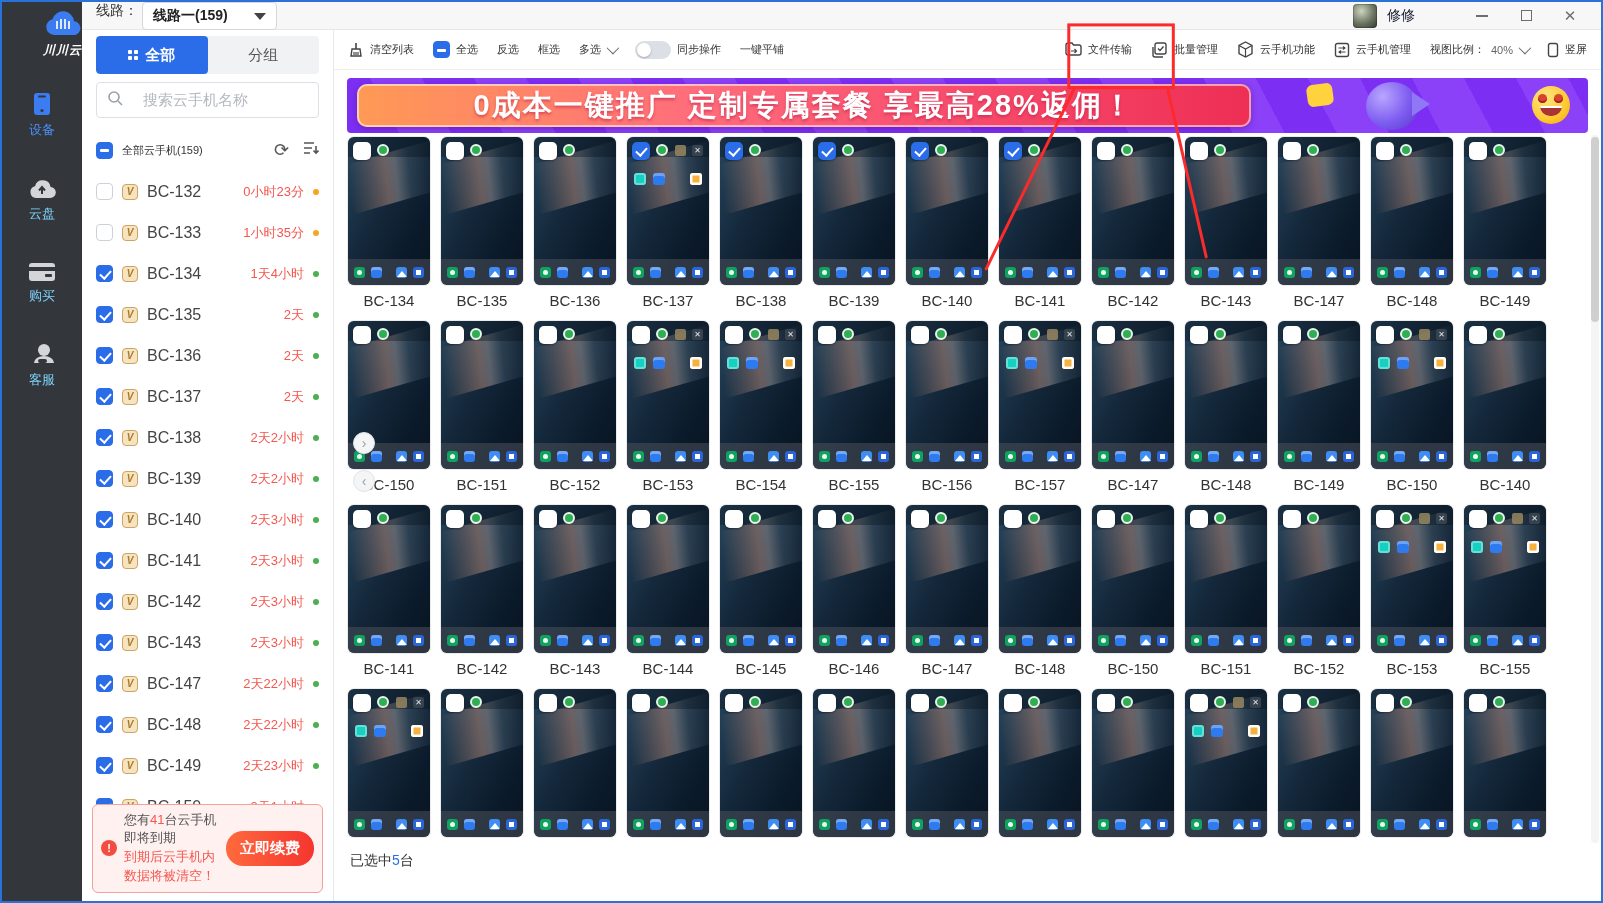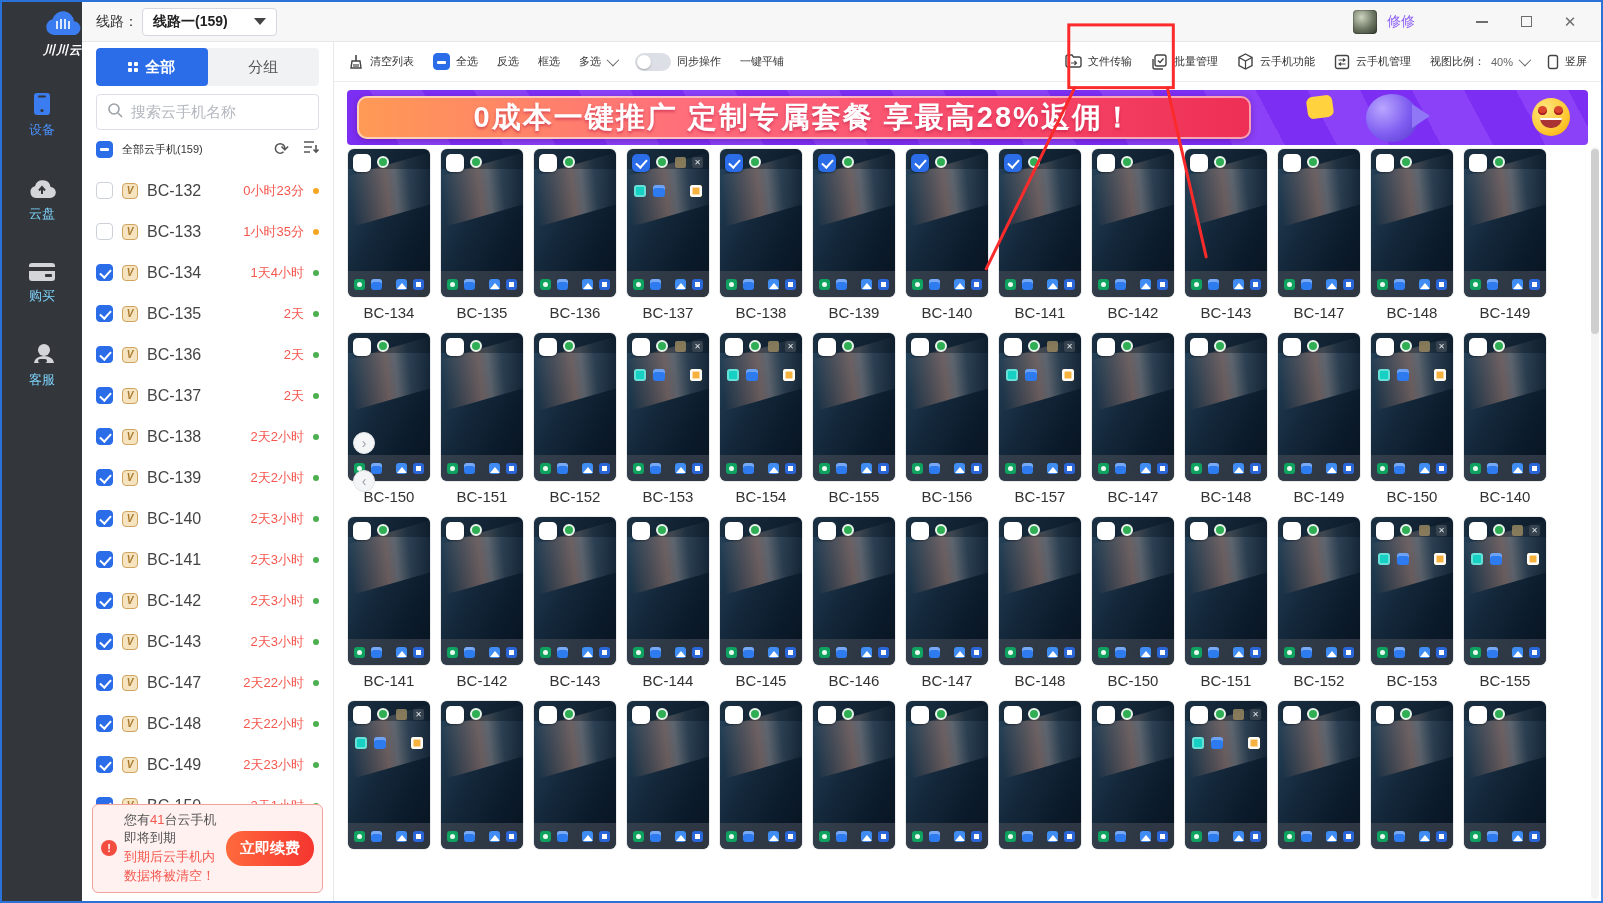--- a/index.html
+++ b/index.html
@@ -9,42 +9,42 @@
   
   .rail{width:80px;background:#33373c;display:flex;flex-direction:column;align-items:flex-end;flex:none}
   .logo{margin-top:8px;display:flex;flex-direction:column;align-items:center}
   .logo-text{color:#fff;font-size:12px;font-weight:bold;font-style:italic;margin-top:2px;letter-spacing:1px}
   .rail-item{margin-top:26px;display:flex;flex-direction:column;align-items:center;gap:4px;color:#7dd3fc;font-size:13px;cursor:pointer;width:100%;padding:6px 0}
   .rail-item.active{color:#4a8df5}
   .rail-item svg{display:block}
 
   
   .content{flex:1;display:flex;flex-direction:column;min-width:0}
-  .titlebar{height:40px;background:#f7f7f8;border-bottom:1px solid #e7e7e7;display:flex;align-items:center;padding:0 14px;flex:none}
+  .titlebar{height:28px;background:#f7f7f8;border-bottom:1px solid #e7e7e7;display:flex;padding:0 14px;flex:none}
   .line-label{font-size:14px;color:#333}
   .line-select{margin-left:4px;background:#fff;border:1px solid #d4d7dd;border-radius:4px;height:28px;display:flex;align-items:center;padding:0 10px;gap:26px;cursor:pointer}
   .line-select .val{font-size:14px;font-weight:bold;color:#222}
   .caret-down{width:0;height:0;border-left:6px solid transparent;border-right:6px solid transparent;border-top:7px solid #444}
   .titlebar-right{margin-left:auto;display:flex;align-items:center;gap:10px}
   .avatar{width:24px;height:24px;border-radius:4px;background:radial-gradient(circle at 35% 30%,#cdd4c0,#6a7460 55%,#30372b);box-shadow:inset 0 0 0 1px rgba(0,0,0,.2)}
-  .user-name{font-size:14px;color:#8b5cf6;margin-right:40px}
+  .user-name{font-size:14px;color:#0f172a;margin-right:40px}
   .winbtn{width:34px;height:28px;display:flex;align-items:center;justify-content:center;color:#6d6d6d;font-size:15px;cursor:pointer}
   .winbtn .bar{width:12px;height:2px;background:#6d6d6d}
   .winbtn .sq{width:11px;height:11px;border:1.5px solid #6d6d6d}
 
   .body{flex:1;display:flex;min-height:0}
 
   
   .left-panel{width:252px;border-right:1px solid #e8e8e8;display:flex;flex-direction:column;position:relative;flex:none}
   .tabs{margin:6px 14px 0;display:flex;height:38px;background:#f1f2f4;border-radius:4px;overflow:hidden}
   .tab{flex:1;display:flex;align-items:center;justify-content:center;gap:7px;font-size:15px;color:#555;cursor:pointer}
   .tab.active{background:#2b6de8;color:#fff;border-radius:4px;font-weight:bold}
   .grid-glyph{display:grid;grid-template-columns:4px 4px;grid-gap:2px}
   .grid-glyph i{width:4px;height:4px;background:#fff;border-radius:1px}
-  .search{margin:8px 14px 2px;height:36px;border:1px solid #dcdfe6;border-radius:4px;display:flex;align-items:center;padding:0 10px;gap:8px}
+  .search{margin:8px 14px 15px;height:36px;border:1px solid #dcdfe6;border-radius:4px;display:flex;align-items:center;padding:0 10px;gap:20px}
   .search .ph{font-size:15px;color:#b4b8bf}
   .list-header{height:34px;display:flex;align-items:center;gap:9px;padding:0 14px;flex:none}
   .list-header .hl{font-size:11px;color:#333}
   .hd-icons{margin-left:auto;display:flex;align-items:center;gap:14px;color:#555}
   .refresh-glyph{font-size:18px;line-height:1;cursor:pointer}
   .dev-list{flex:1;overflow:hidden;padding-top:4px}
   .dev-row{height:41px;display:flex;align-items:center;gap:9px;padding:0 14px;cursor:pointer}
   .vbadge{width:16px;height:16px;background:#f6e3c0;border:1px solid #cfa45e;border-radius:4px;color:#a97a2e;font-size:10px;font-weight:bold;font-style:italic;display:flex;align-items:center;justify-content:center;flex:none}
   .dev-name{font-size:16px;color:#444}
   .dev-time{margin-left:auto;font-size:13px;color:#f5574e}
@@ -1255,20 +1255,23 @@
                     <span class="dk dk-gear"></span>
                     <span class="dk dk-folder"></span>
                     <span class="dk dk-photo"></span>
                     <span class="dk dk-app"></span>
                   </div>
                 </div>
               </div>
             </div>
           </div>
 
+        <div class="status">
+          <span>已选中</span><span class="cnt">5</span><span>台</span>
+        </div>
       </section>
     </div>
   </div>
 
   <div class="panel-handle" style="left:351px;top:430px">
       <span>›</span>
     </div>
   <div class="panel-handle" style="left:351px;top:468px">
       <span>‹</span>
     </div>

